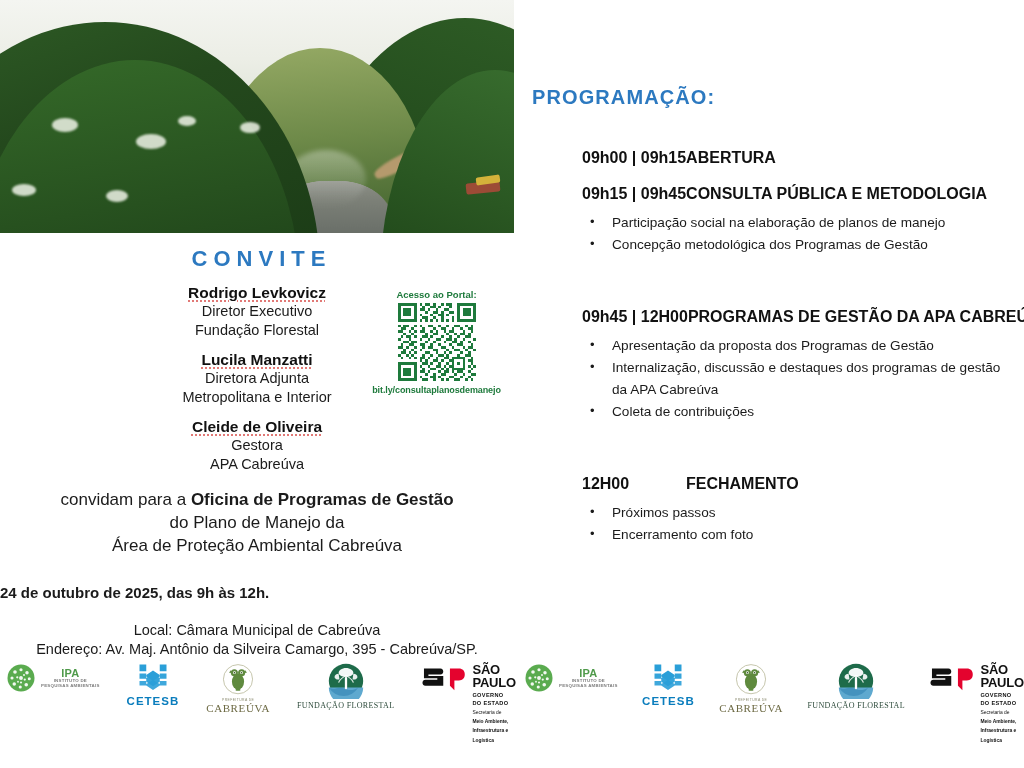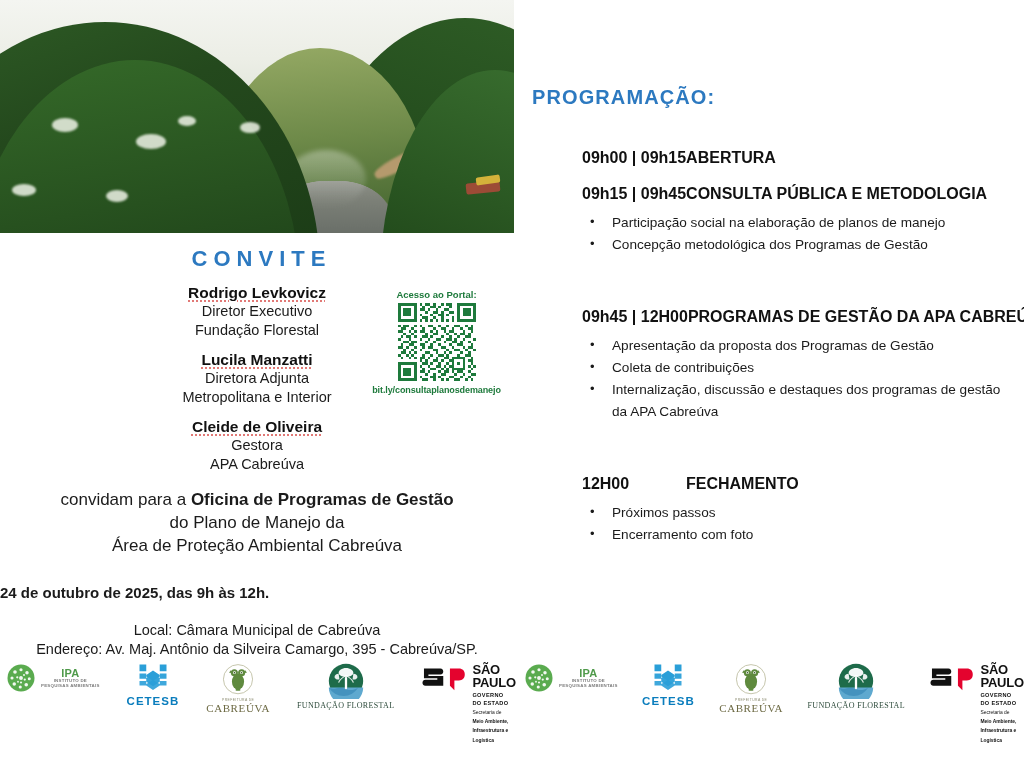--- a/index.html
+++ b/index.html
@@ -573,22 +573,22 @@
       </div>
 
       <div class="gap-xl"></div>
 
       <div class="sched-group">
         <div class="sched-head">
           <span class="time">09h45 | 12H00</span><span>PROGRAMAS DE GESTÃO DA APA CABREÚVA</span>
         </div>
         <ul class="bullets">
           <li>Apresentação da proposta dos Programas de Gestão</li>
+          <li>Internalização, discussão e destaques dos programas de gestão da APA Cabreúva</li>
           <li>Coleta de contribuições</li>
-          <li>Internalização, discussão e destaques dos programas de gestão da APA Cabreúva</li>
         </ul>
       </div>
 
       <div class="gap-xl"></div>
 
       <div class="sched-group">
         <div class="sched-head">
           <span class="time">12H00</span><span>FECHAMENTO</span>
         </div>
         <ul class="bullets">

